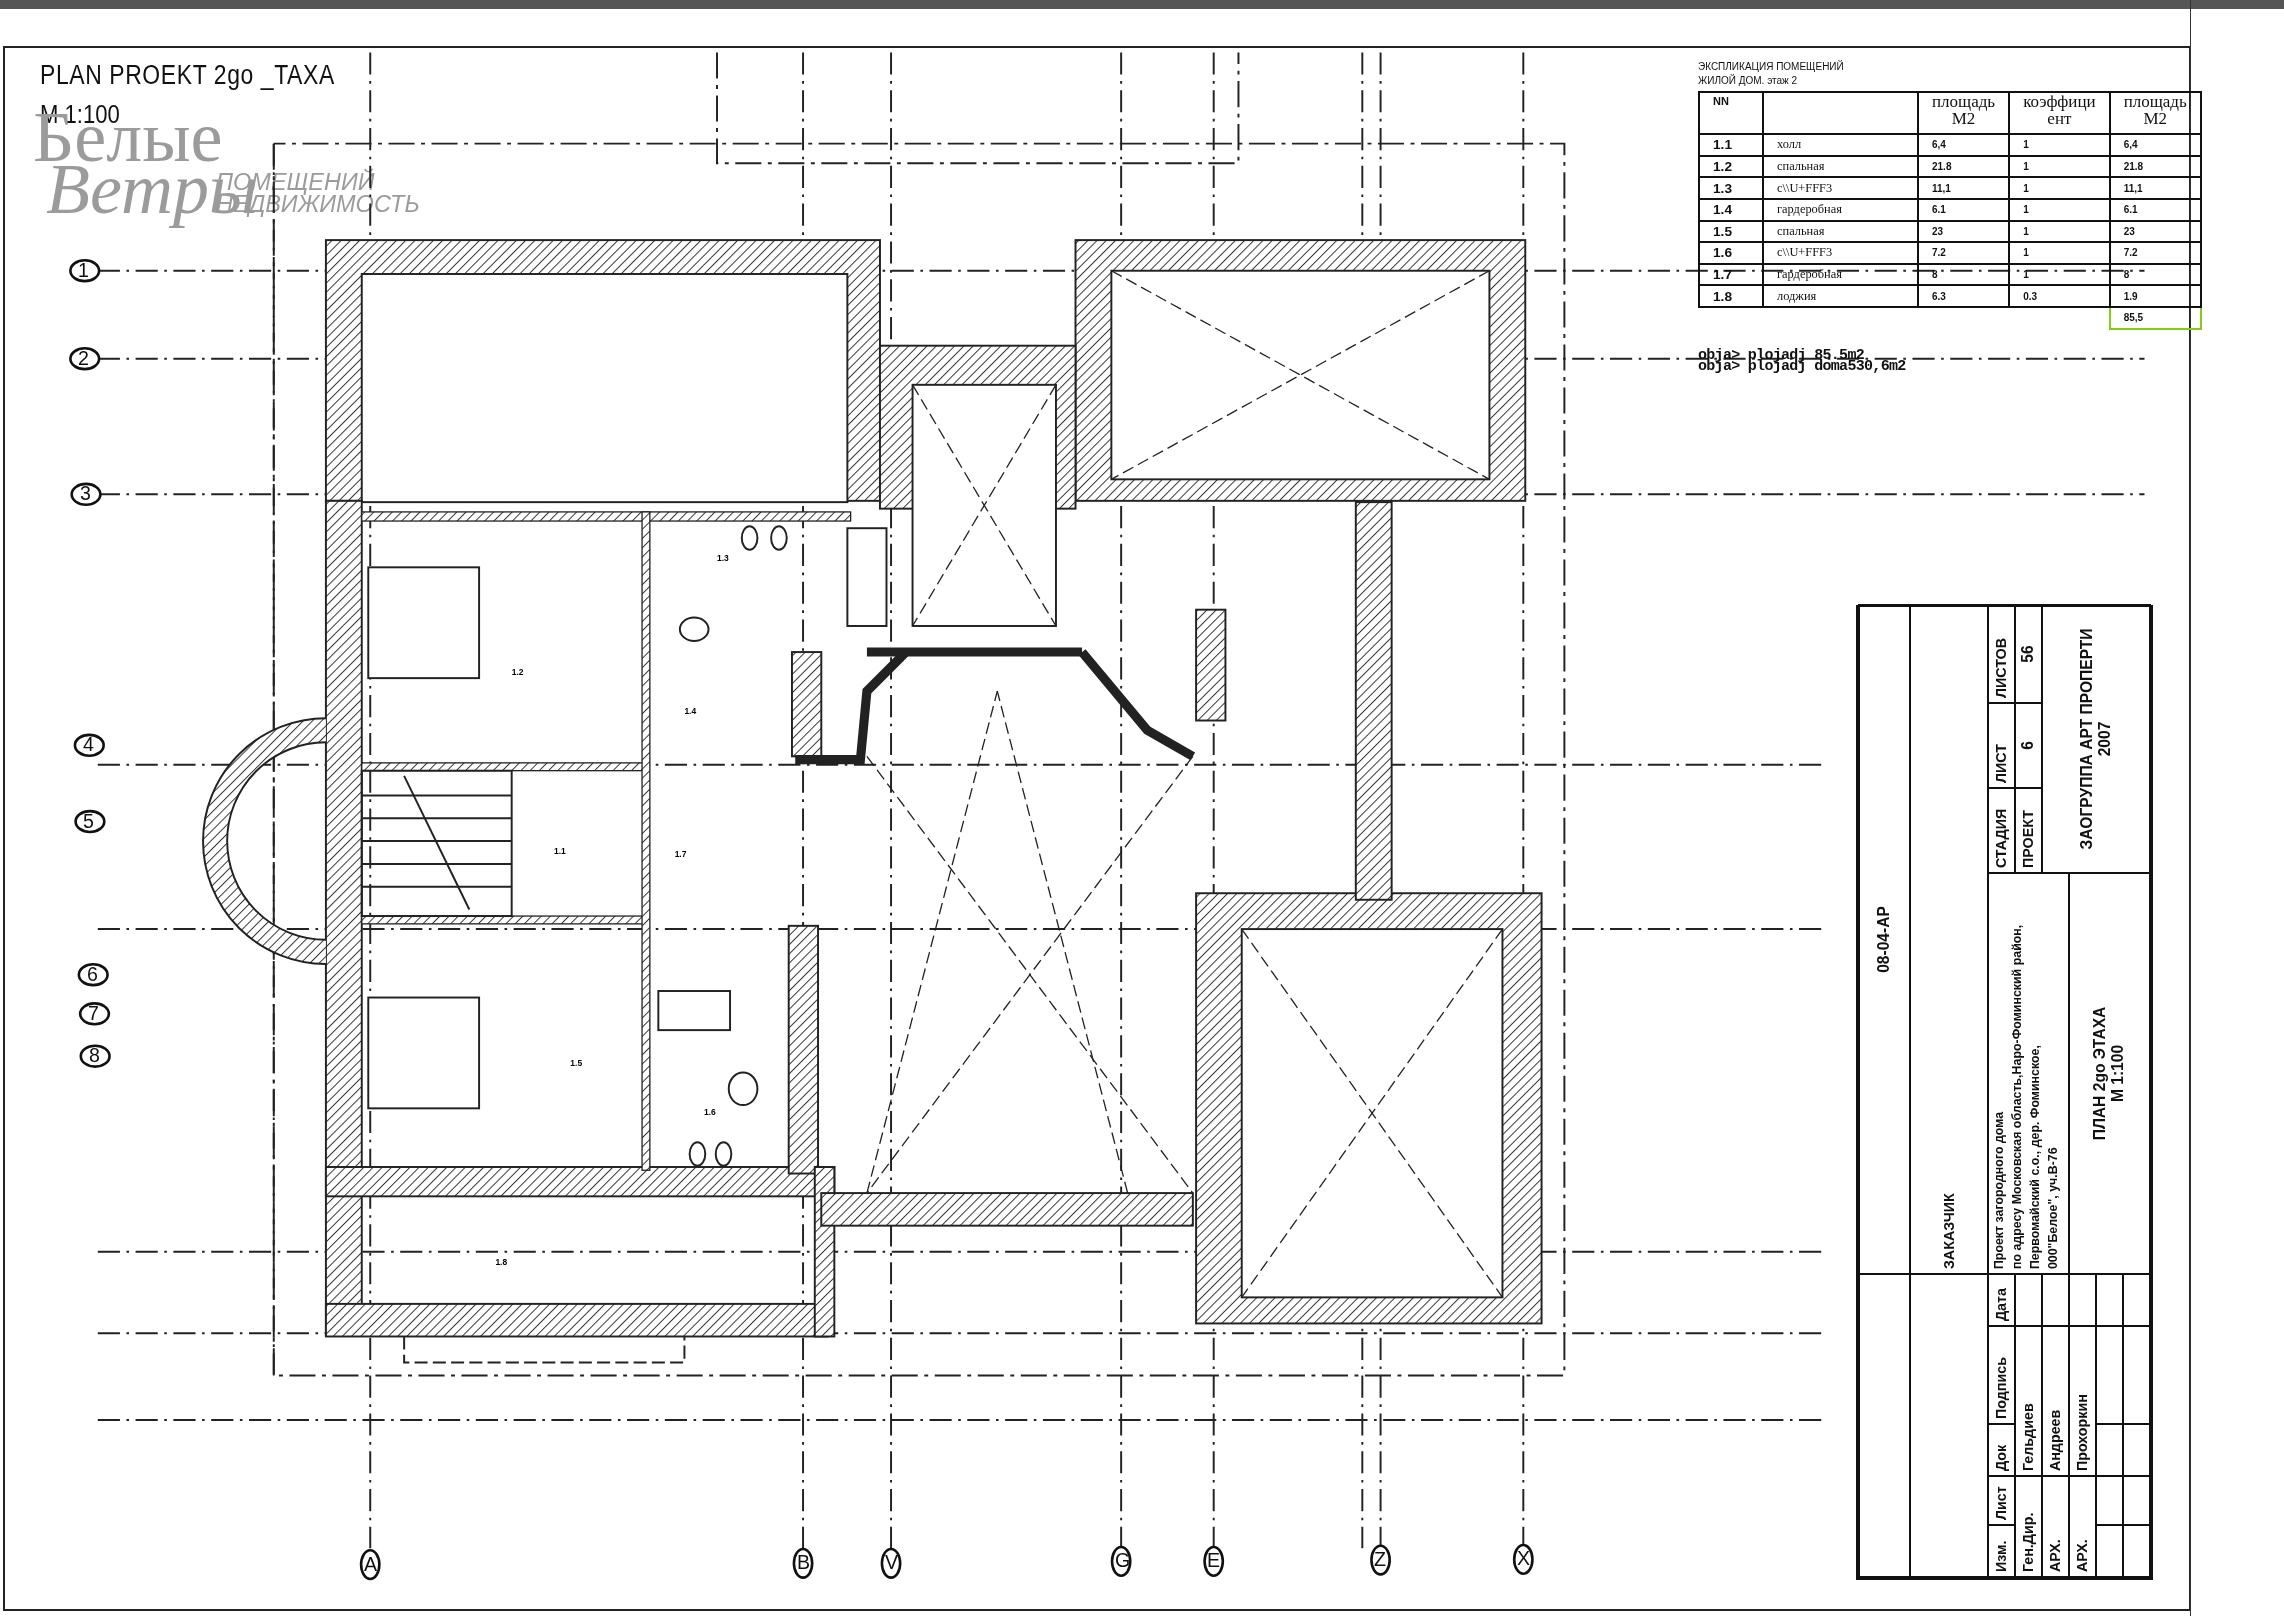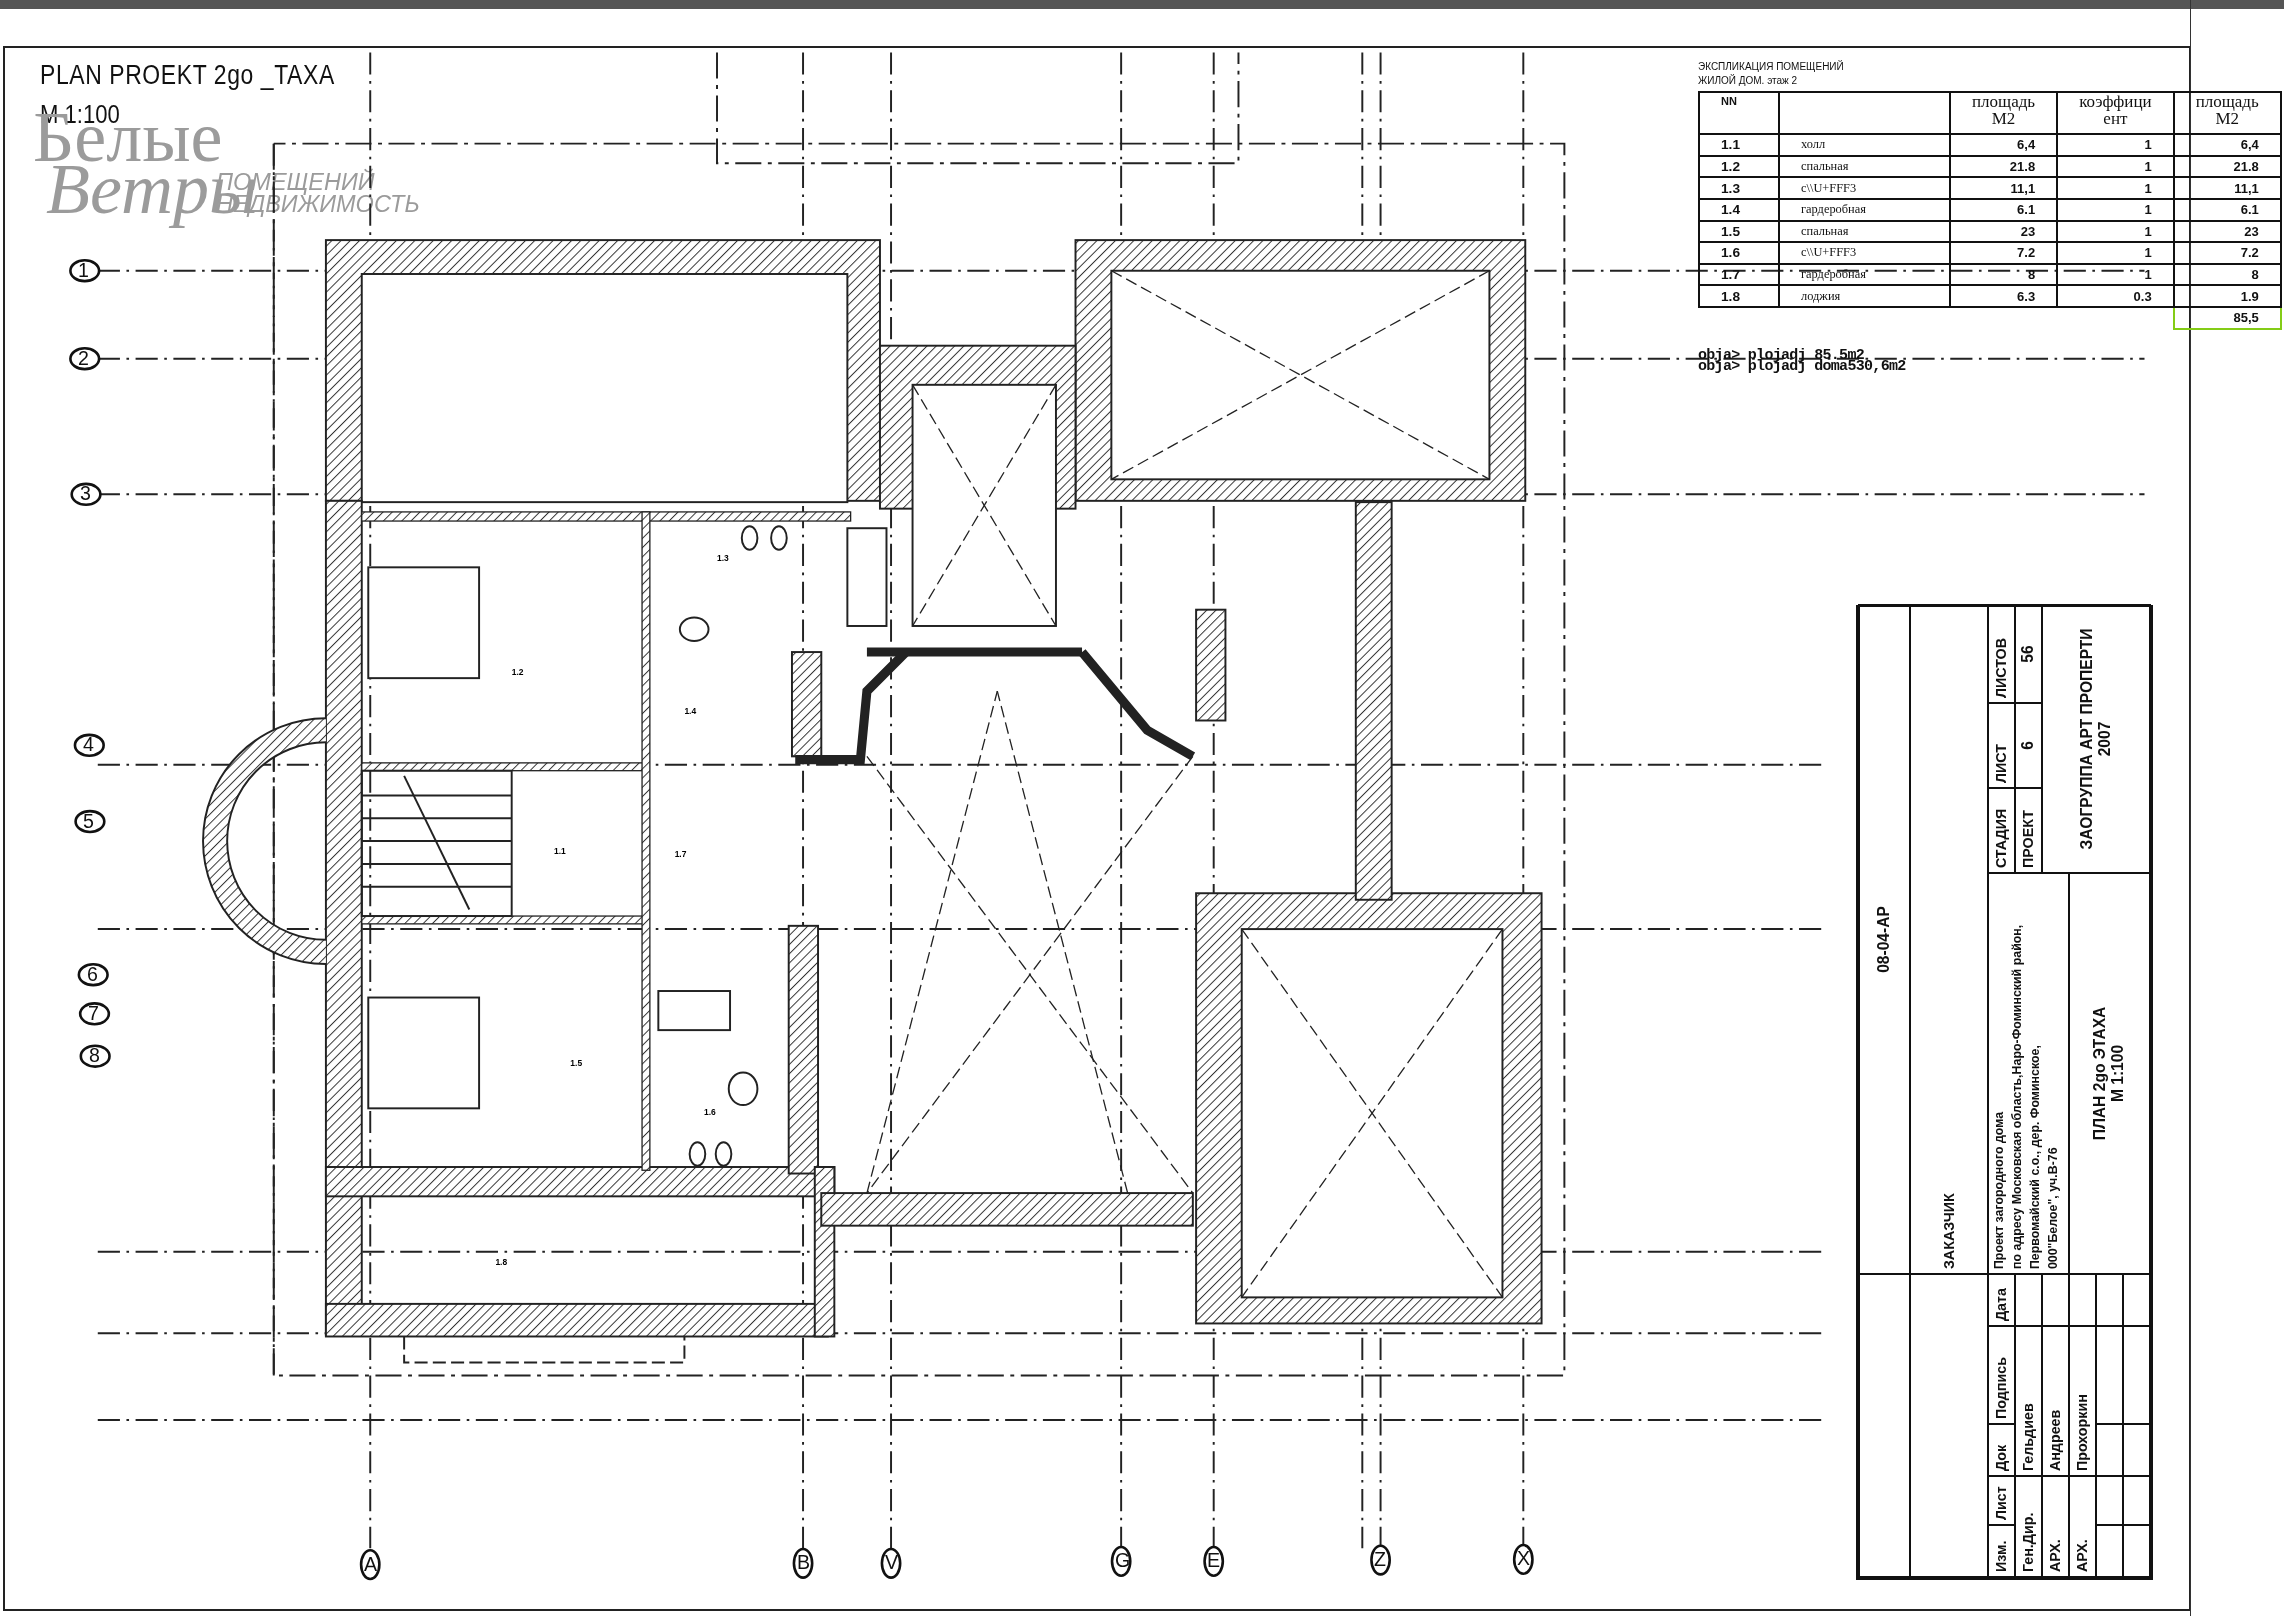--- a/index.html
+++ b/index.html
@@ -12,26 +12,26 @@
   .watermark { position:absolute; left:33px; top:111px; color:#9b9b9b; pointer-events:none; }
   .watermark .big { font-family:"Liberation Serif", serif; font-size:72px; line-height:52px; display:block; }
   .watermark .big2 { font-family:"Liberation Serif", serif; font-style:italic; font-size:72px; line-height:52px; display:inline-block; margin-left:13px; }
   .watermark .small { position:absolute; left:183px; top:60px; font-size:23.5px; line-height:22px; font-style:italic; }
   svg.plan { position:absolute; left:0; top:0; }
   .axis-label { font-family:"Liberation Sans", sans-serif; font-size:19.6px; }
 
   .expl { position:absolute; left:1698px; top:60px; }
   .expl-title { font-family:Liberation Sans, sans-serif; font-size:10px; line-height:14.3px; }
   .expl table { border-collapse:collapse; font-family:"Liberation Serif", serif; margin-top:2.6px; }
-  .expl td, .expl th { border:2px solid #111; padding:0 21px; height:19.6px; font-size:12.4px; }
+  .expl td, .expl th { border:2px solid #111; padding:0 13px; height:19.6px; font-size:12.4px; }
   .expl th { height:40px; font-weight:normal; font-size:17px; vertical-align:top; line-height:17px; }
   .expl th.nn { font-weight:bold; font-family:"Liberation Sans", sans-serif; font-size:11px; text-align:left; }
   .expl td.num { font-family:"Liberation Sans", sans-serif; font-weight:bold; font-size:13.7px; width:36px; }
   .expl td.name { width:127px; }
-  .expl td.val { text-align:right; font-family:"Liberation Sans", sans-serif; font-weight:bold; font-size:13px;margin-top:28px; }
+  .expl td.val { text-align:left; font-family:"Liberation Sans", sans-serif; font-weight:bold; font-size:10px;margin-top:28px; }
   .expl td.c1 { width:55px; } .expl td.c2 { width:55px; } .expl td.c3 { width:52px; }
   .expl tr.total td { border:none; }
   .expl tr.total td.tot { border:2px solid #84cc16; }
   .expl-notes { font-family:Liberation Mono, monospace; font-weight:bold; font-size:15px; line-height:11.7px; margin-top:20px; letter-spacing:-0.7px; }
 
   .tb { position:absolute; left:1856px; top:605px; width:293px; height:971px; border:2.6px solid #111; }
   .tb-rot { position:absolute; left:0; top:0; width:971px; height:293px; transform-origin:0 0; transform:translate(0,971px) rotate(-90deg); }
   .tb-rot table { border-collapse:collapse; width:971px; height:293px; table-layout:fixed; font-family:"Liberation Sans", sans-serif; font-weight:bold; }
   .tb-rot td { border:2px solid #111; font-size:14.3px; padding:1.3px 3.9px; overflow:hidden; white-space:nowrap; }
   .tb-rot td.big { font-size:15.6px; text-align:center; }

